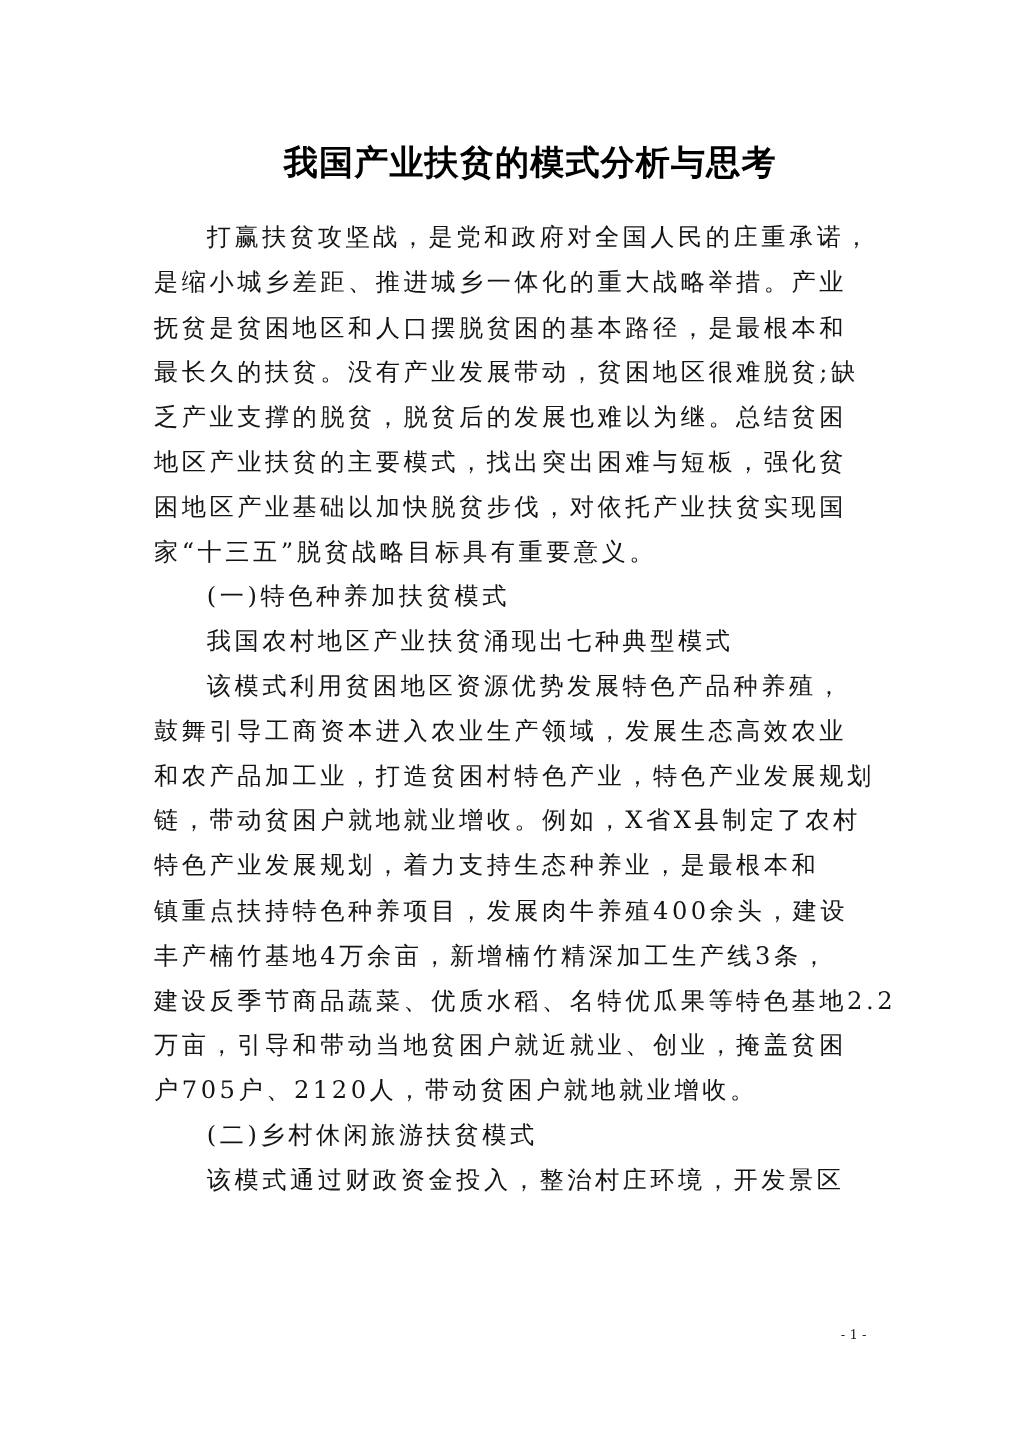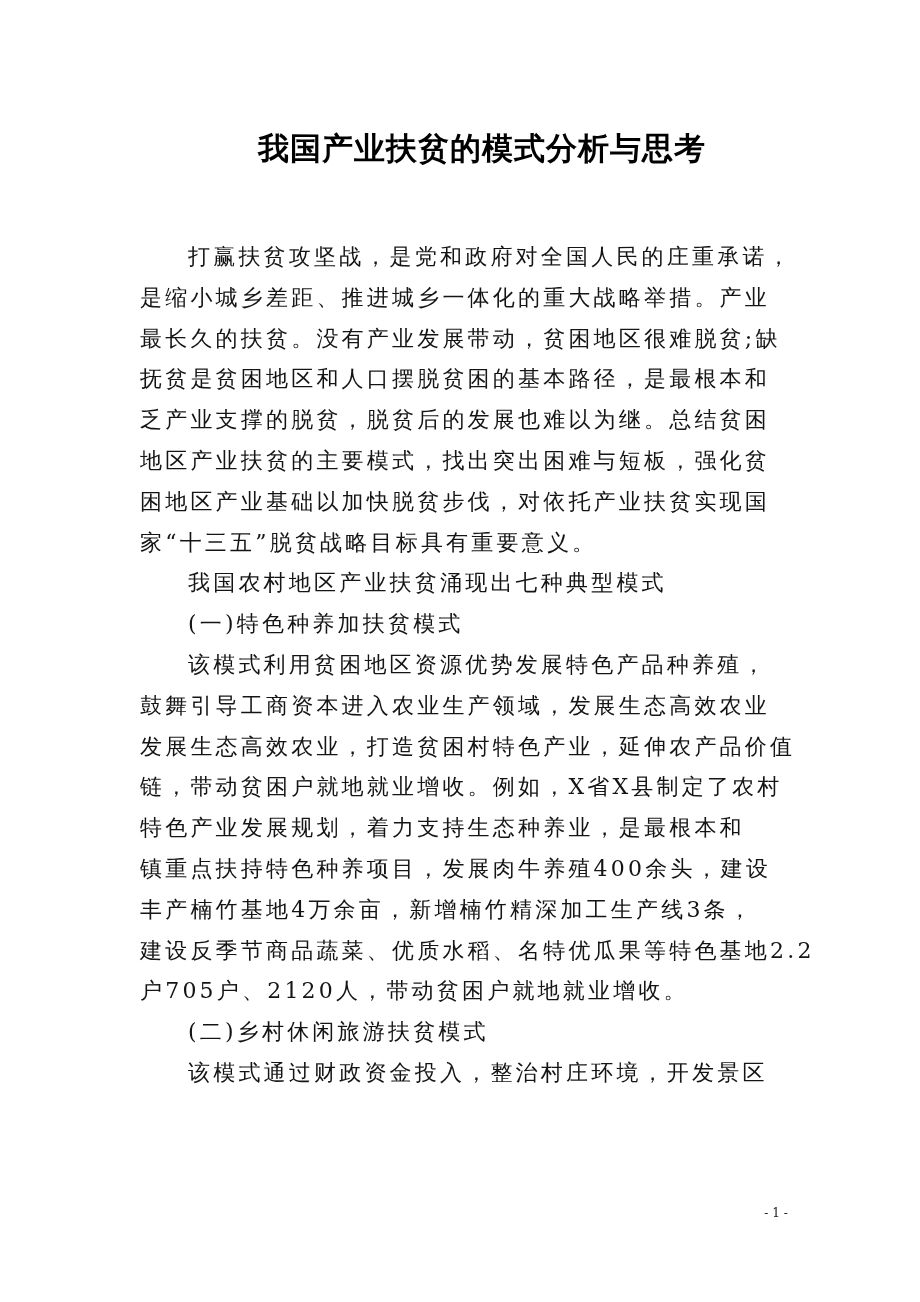--- a/index.html
+++ b/index.html
@@ -34,21 +34,20 @@
     line-height: 40px;
     letter-spacing: 1px;
     color: #000000;
     margin-left: 22px;
   }
   .body-lines {
     position: absolute;
     left: 140px;
     top: 197px;
     width: 680px;
-    margin-top: 40px;
   }
   .line {
     height: 40.8px;
     line-height: 40.8px;
     font-size: 22px;
     letter-spacing: 3.2px;
     white-space: nowrap;
     color: #141414;
   }
   .line.indent {
@@ -68,35 +67,36 @@
 </style>
 </head>
 <body>
 
 <div class="page">
   <div class="title">我国产业扶贫的模式分析与思考</div>
 
   <div class="body-lines">
     <div class="line indent">打赢扶贫攻坚战，是党和政府对全国人民的庄重承诺，</div>
     <div class="line">是缩小城乡差距、推进城乡一体化的重大战略举措。产业</div>
+    <div class="line">抚贫是贫困地区和人口摆脱贫困的基本路径，是最根本和</div>
     <div class="line">最长久的扶贫。没有产业发展带动，贫困地区很难脱贫;缺</div>
-    <div class="line">抚贫是贫困地区和人口摆脱贫困的基本路径，是最根本和</div>
     <div class="line">乏产业支撑的脱贫，脱贫后的发展也难以为继。总结贫困</div>
     <div class="line">地区产业扶贫的主要模式，找出突出困难与短板，强化贫</div>
     <div class="line">困地区产业基础以加快脱贫步伐，对依托产业扶贫实现国</div>
     <div class="line">家“十三五”脱贫战略目标具有重要意义。</div>
+    <div class="line indent">(一)特色种养加扶贫模式</div>
     <div class="line indent">我国农村地区产业扶贫涌现出七种典型模式</div>
-    <div class="line indent">(一)特色种养加扶贫模式</div>
     <div class="line indent">该模式利用贫困地区资源优势发展特色产品种养殖，</div>
     <div class="line">鼓舞引导工商资本进入农业生产领域，发展生态高效农业</div>
-    <div class="line">发展生态高效农业，打造贫困村特色产业，延伸农产品价值</div>
+    <div class="line">和农产品加工业，打造贫困村特色产业，特色产业发展规划</div>
     <div class="line">链，带动贫困户就地就业增收。例如，X省X县制定了农村</div>
     <div class="line">特色产业发展规划，着力支持生态种养业，是最根本和</div>
     <div class="line">镇重点扶持特色种养项目，发展肉牛养殖400余头，建设</div>
     <div class="line">丰产楠竹基地4万余亩，新增楠竹精深加工生产线3条，</div>
     <div class="line">建设反季节商品蔬菜、优质水稻、名特优瓜果等特色基地2.2</div>
+    <div class="line">万亩，引导和带动当地贫困户就近就业、创业，掩盖贫困</div>
     <div class="line">户705户、2120人，带动贫困户就地就业增收。</div>
     <div class="line indent">(二)乡村休闲旅游扶贫模式</div>
     <div class="line indent">该模式通过财政资金投入，整治村庄环境，开发景区</div>
   </div>
 
   <div class="page-number">- 1 -</div>
 </div>
 
 </body></html>

